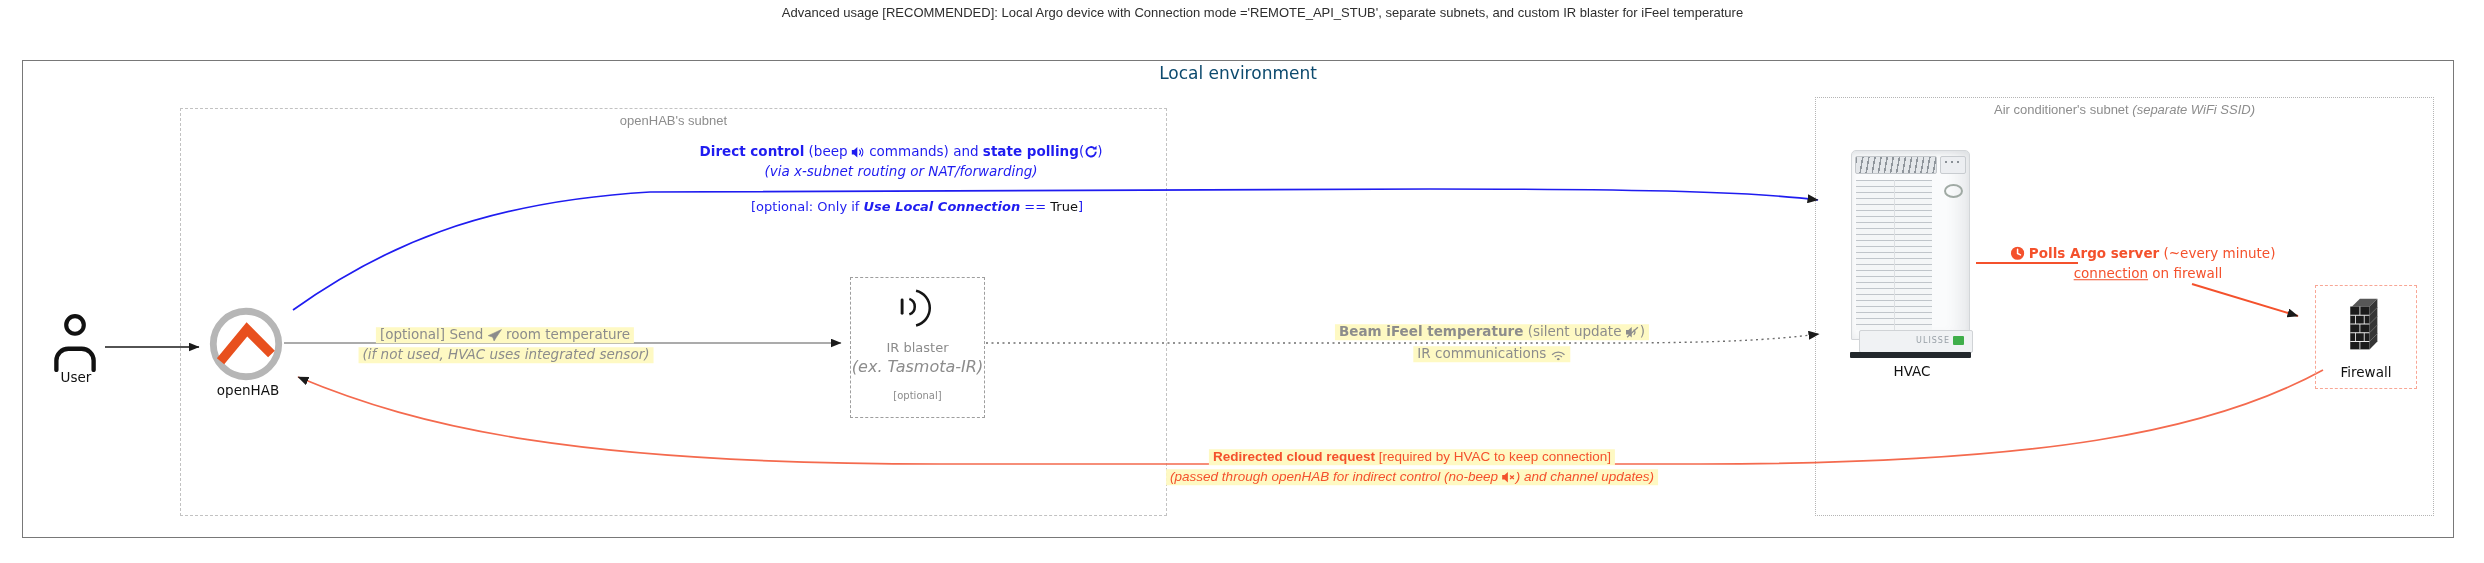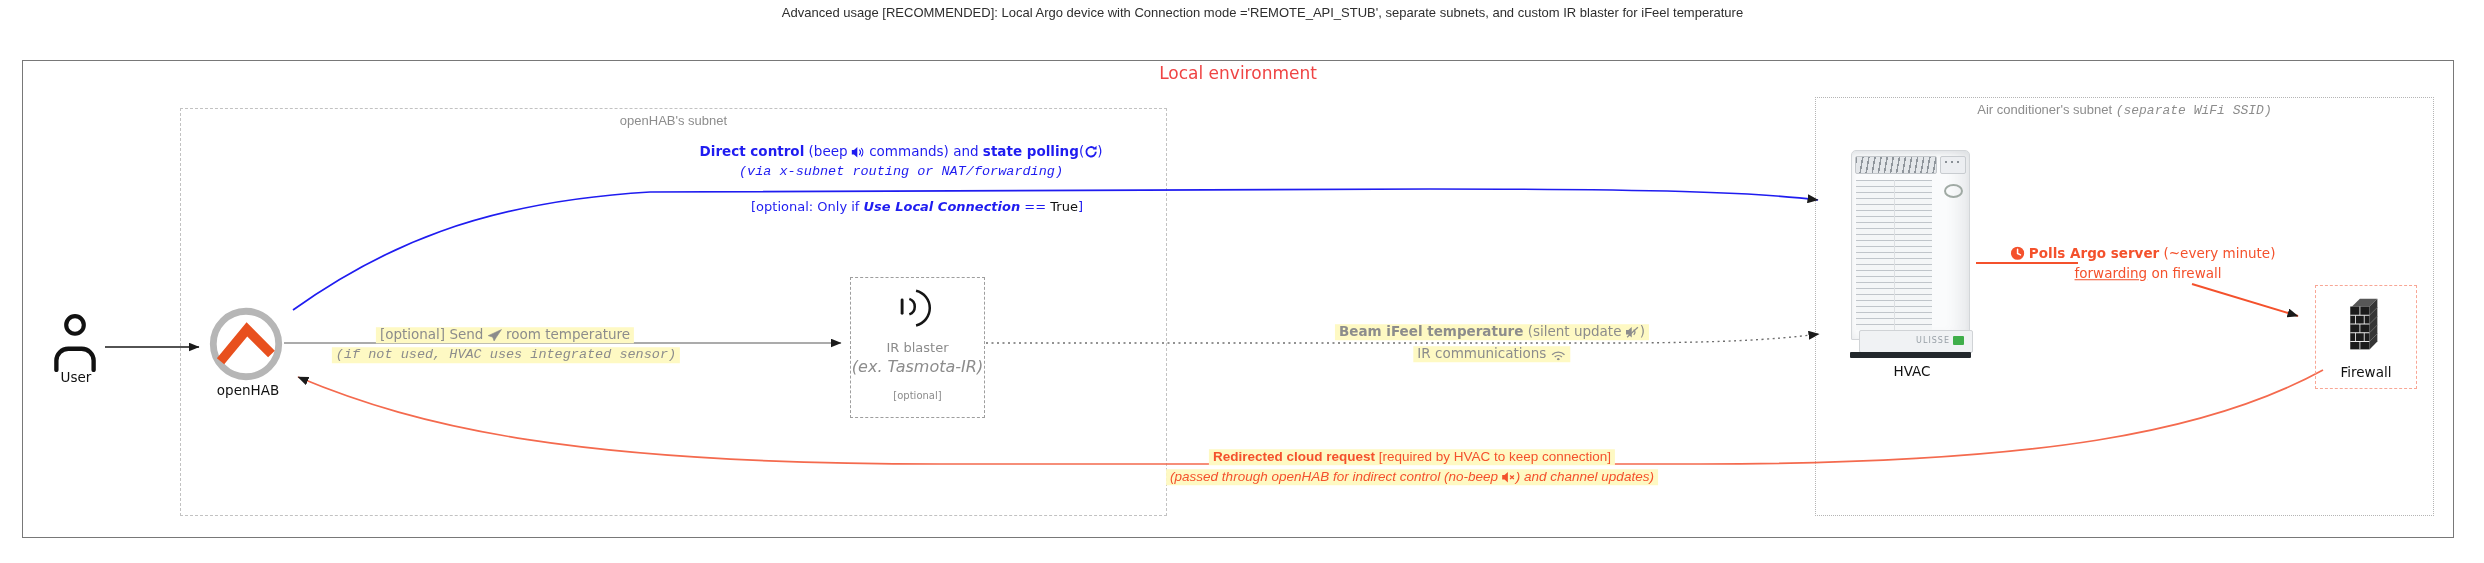--- a/index.html
+++ b/index.html
@@ -4,35 +4,35 @@
 <style>
   html,body{margin:0;padding:0;background:#fff;}
   .canvas{position:relative;width:2484px;height:563px;background:#fff;overflow:hidden;
           font-family:"DejaVu Sans",sans-serif;color:#111;padding-left:41px;}
   .abs{position:absolute;}
   .title{position:absolute;top:5px;left:0;right:0;text-align:center;
          font:13px "Liberation Sans",sans-serif;color:#2e2e2e;}
   .outer-box{position:absolute;left:22px;top:60px;width:2430px;height:476px;
              border:1.5px solid #787878;}
   .outer-label{position:absolute;top:2px;left:50%;transform:translateX(-50%);
-               font-size:17px;color:#ef4444;white-space:nowrap;}
+               font-size:17px;color:#0c4a6e;white-space:nowrap;}
   .subnet{position:absolute;}
   .openhab-subnet{left:180px;top:108px;width:985px;height:406px;border:1.2px dashed #c2c2c2;}
   .ac-subnet{left:1815px;top:97px;width:617px;height:417px;border:1.2px dotted #b5b5b5;}
   .subnet-label{position:absolute;top:4px;left:50%;transform:translateX(-50%);
                 font:13px "Liberation Sans",sans-serif;color:#8d8d8d;white-space:nowrap;}
   .wires{position:absolute;left:0;top:0;width:2484px;height:563px;pointer-events:none;}
   .lbl{position:absolute;white-space:nowrap;transform:translate(-50%,-50%);
        font-size:13.5px;line-height:1.15;}
   .lbl .ic{display:inline-block;vertical-align:-2px;}
   .blue{color:#1f1cf0;}
   .red{color:#f4512c;}
   .gray{color:#8c8c8c;}
   .bold{font-weight:bold;}
-  .it{font-style:italic;font-family:Liberation Mono, monospace;}
+  .it{font-style:italic;}
   .bi{font-weight:bold;font-style:italic;}
   .under{text-decoration:underline;}
   .mask{background:#fef9c3;padding:0 4px;}
   .black{color:#111;}
   .libfont{font-family:"Liberation Sans",sans-serif;}
   
   .ir-box{position:absolute;left:850px;top:277px;width:133px;height:139px;
           border:1.5px dashed #9e9e9e;}
   .ir-icon{position:absolute;left:50%;top:6px;transform:translateX(-50%);}
   .ir-t1{position:absolute;top:62px;left:0;right:0;text-align:center;color:#8c8c8c;font-size:13px;}
@@ -199,21 +199,21 @@
       <span class="hvac-brand">ULISSE</span>
       <span class="hvac-chip"></span>
     </div>
     <div class="hvac-foot"></div>
   </div>
   <div class="node-label" style="left:1912px;top:371px">HVAC</div>
 
   <div class="lbl red" style="left:2143px;top:254px"><svg class="ic" width="14" height="14" viewBox="0 0 14 14">
         <use href="#i-clock"></use>
       </svg><span> </span><span class="bold">Polls Argo server</span><span> (~every minute)</span></div>
-  <div class="lbl red" style="left:2148px;top:274px"><span class="under">forwarding</span><span> on firewall</span></div>
+  <div class="lbl red" style="left:2148px;top:274px"><span class="under">connection</span><span> on firewall</span></div>
 
   <div class="fw-box">
     <svg class="fw-icon" width="35" height="60" viewBox="0 0 40 62">
         <use href="#i-bricks"></use>
       </svg>
     <div class="fw-label">Firewall</div>
   </div>
 
   <div class="lbl red mask libfont" style="left:1412px;top:457px"><span class="bold">Redirected cloud request</span><span> [required by HVAC to keep connection]</span></div>
   <div class="lbl red it mask libfont" style="left:1412px;top:477px"><span>(passed through openHAB for indirect control (no-beep </span><svg class="ic" width="14" height="12" viewBox="0 0 15 12">

